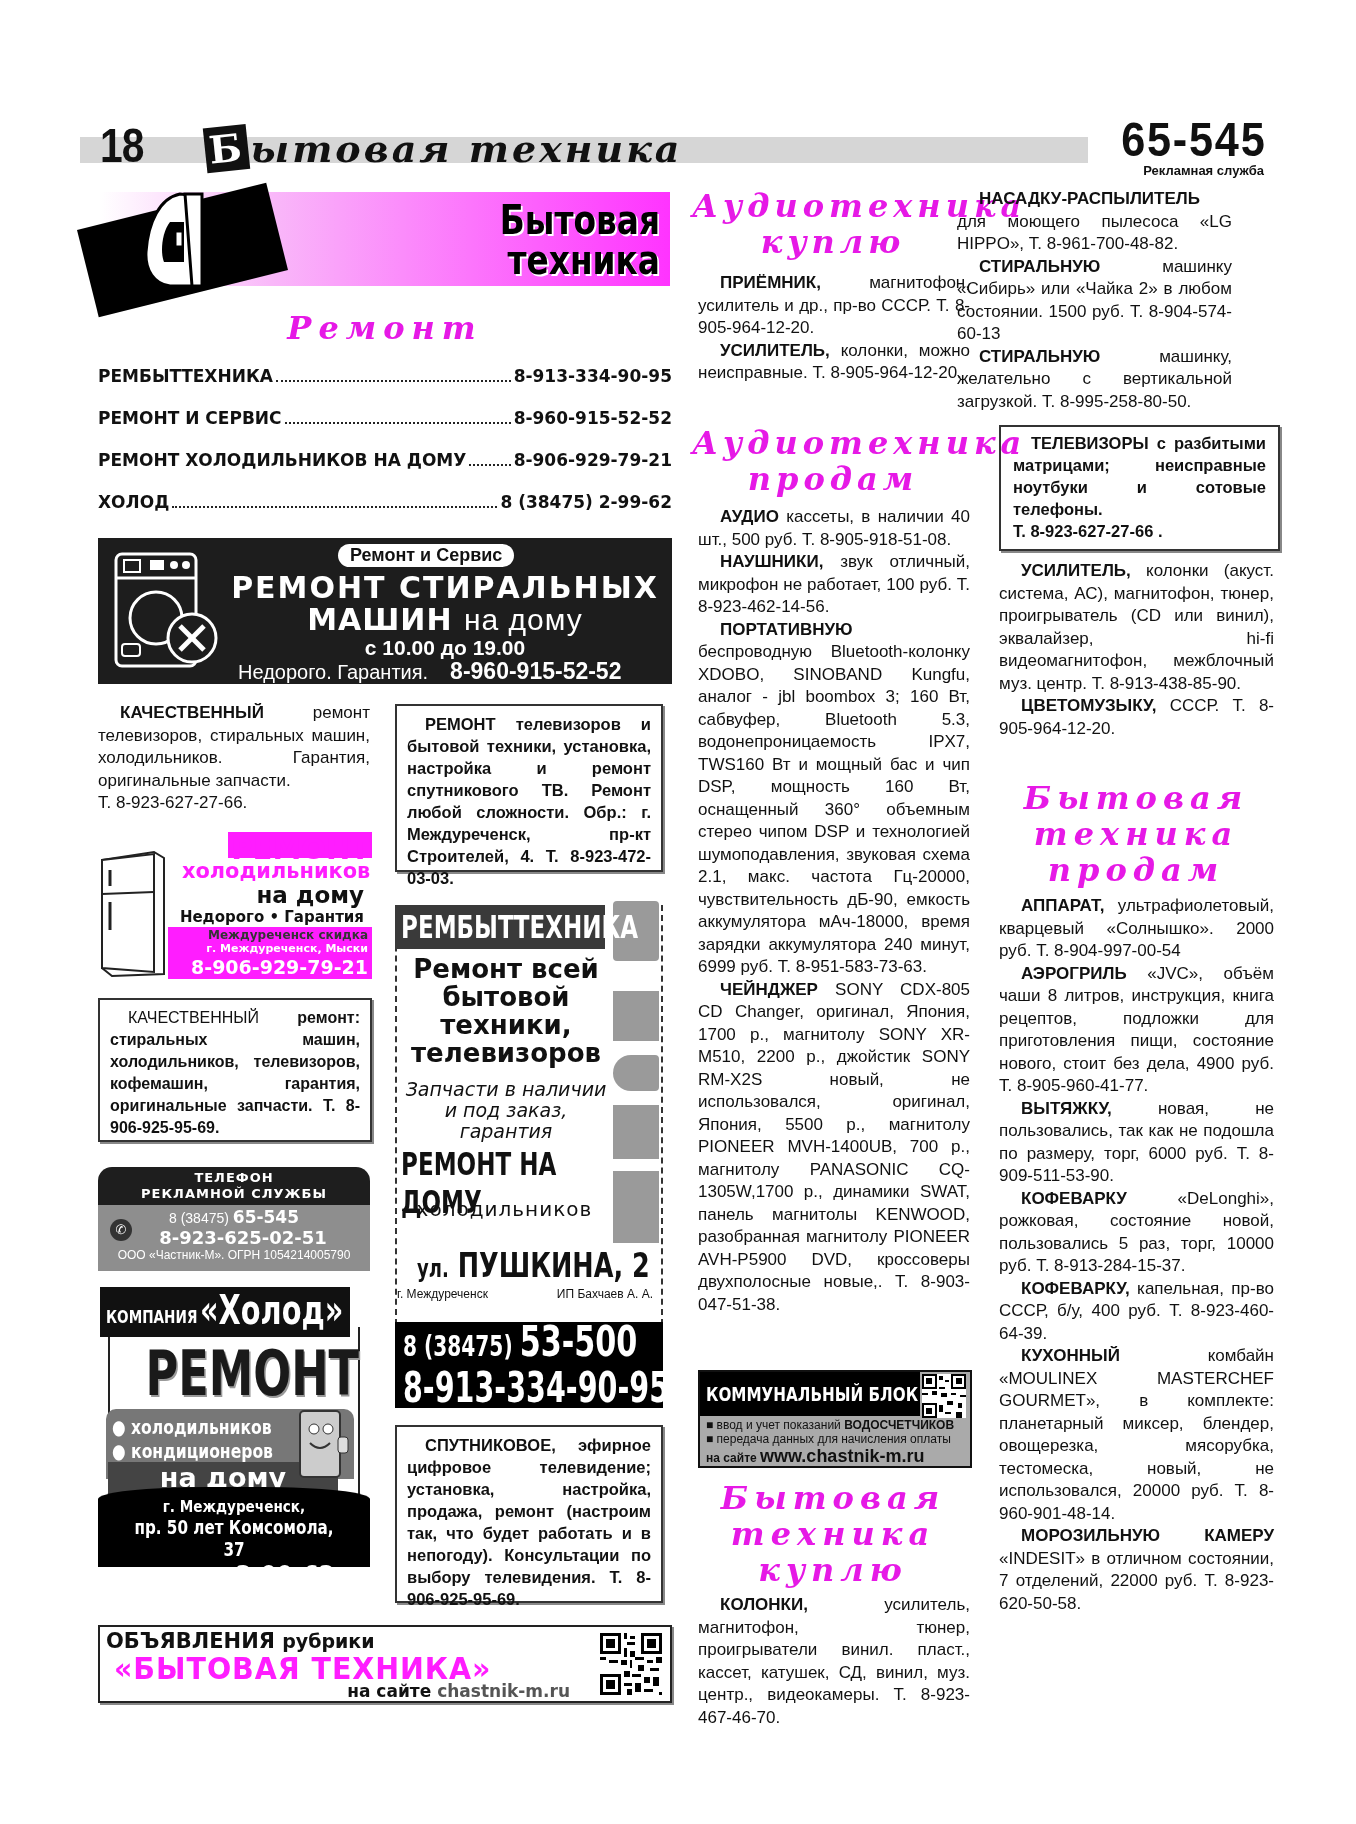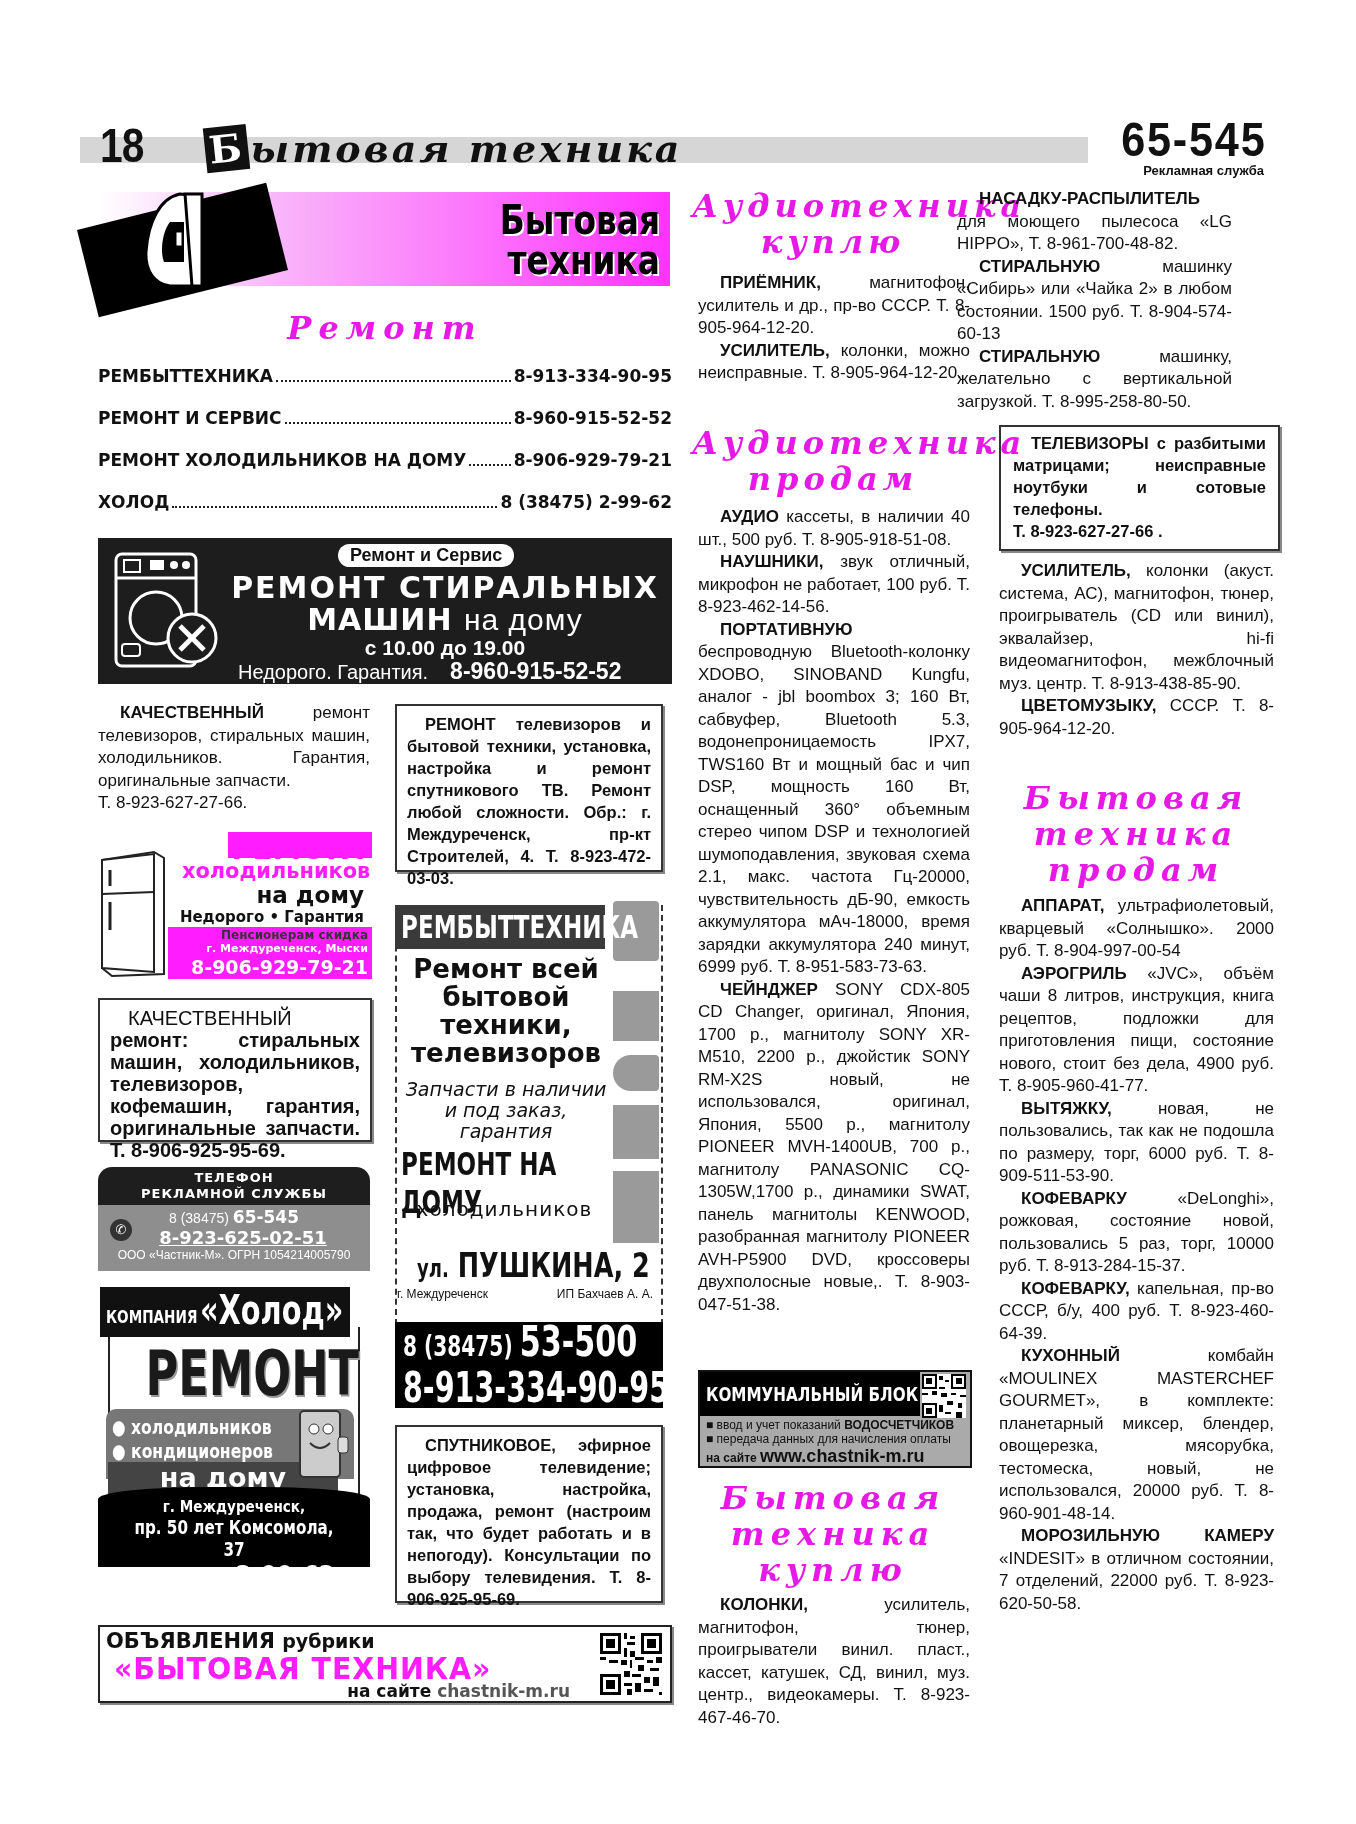--- a/index.html
+++ b/index.html
@@ -52,21 +52,21 @@
   .ad-fridge .pinkbox { position: absolute; left: 70px; top: 95px; width: 204px; height: 52px; background: #ff1dff; }
   .ad-fridge .t5 { position: absolute; right: 4px; top: 96px; font: bold 12px "DejaVu Sans", sans-serif; color: #333; }
   .ad-fridge .t6 { position: absolute; right: 4px; top: 110px; font: bold 11px "DejaVu Sans", sans-serif; color: #fff; }
   .ad-fridge .t7 { position: absolute; right: 4px; top: 124px; font: bold 19px "DejaVu Sans", sans-serif; color: #fff; }
 
   .ad-phone { left: 98px; top: 1167px; width: 272px; height: 104px; }
   .ad-phone .top { position: absolute; left: 0; top: 0; width: 272px; height: 38px; background: #1e1e1e; border-radius: 14px 14px 0 0; color: #fff; text-align: center; font: bold 13px "DejaVu Sans", sans-serif; line-height: 16px; padding-top: 3px; letter-spacing: 1px; }
   .ad-phone .bot { position: absolute; left: 0; top: 38px; width: 272px; height: 66px; background: #8e8e8e; color: #fff; text-align: center; }
   .ad-phone .p1 { font: 14px "Liberation Sans", sans-serif; margin-top: 2px; }
   .ad-phone .p1 b { font: bold 17px "DejaVu Sans", sans-serif; }
-  .ad-phone .p2 { font: bold 18px "DejaVu Sans", sans-serif; margin-left: 18px; text-decoration: underline; }
+  .ad-phone .p2 { font: bold 18px "DejaVu Sans", sans-serif; margin-left: 18px; }
   .ad-phone .p3 { font: 12px "Liberation Sans", sans-serif; }
   .ad-phone .ic { position: absolute; left: 12px; top: 52px; width: 22px; height: 22px; border-radius: 50%; background: #333; color: #fff; font-size: 13px; text-align: center; line-height: 22px; }
 
   .ad-holod { left: 98px; top: 1287px; width: 272px; height: 238px; }
   .ad-holod .hd { position: absolute; left: 2px; top: 0; width: 250px; height: 50px; background: #111; color: #fff; }
   .ad-holod .hd .s { position: absolute; left: 6px; top: 20px; font: bold 17px "DejaVu Sans", sans-serif; transform: scaleX(0.8); transform-origin: left; }
   .ad-holod .hd .b { position: absolute; left: 100px; top: 0; font: bold 40px "DejaVu Sans", sans-serif; transform: scaleX(0.72); transform-origin: left; }
   .ad-holod .rem { position: absolute; left: 14px; top: 50px; width: 240px; text-align: center; font: bold 62px "DejaVu Sans", sans-serif; color: #1a1a1a; transform: scaleX(0.72); text-shadow: 2px 2px 0 #999; }
   .ad-holod .grey { position: absolute; left: 8px; top: 122px; width: 248px; height: 70px; background: #777; border-radius: 10px 10px 0 0; }
   .ad-holod .li { position: absolute; left: 14px; font: bold 20px "DejaVu Sans", sans-serif; color: #fff; transform: scaleX(0.78); transform-origin: left; }
@@ -200,26 +200,26 @@
       <path d="M4 10 L56 4 L56 122 L4 118 Z" fill="#fff" stroke="#222" stroke-width="2"></path>
       <line x1="4" y1="44" x2="56" y2="42" stroke="#222" stroke-width="2"></line>
       <line x1="12" y1="20" x2="12" y2="36" stroke="#222" stroke-width="3"></line>
       <line x1="12" y1="52" x2="12" y2="80" stroke="#222" stroke-width="3"></line>
     </svg>
   </div>
   <div class="t1">РЕМОНТ</div>
   <div class="t2">холодильников</div>
   <div class="t3">на дому</div>
   <div class="t4">Недорого • Гарантия</div>
-  <div class="t5">Пенсионерам скидка</div>
+  <div class="t5">Междуреченск скидка</div>
   <div class="t6">г. Междуреченск, Мыски</div>
   <div class="t7">8-906-929-79-21</div>
 </div>
 
-<div class="abs boxed" style="left:98px; top:998px; width:274px; height:144px; font-size:20px;">
+<div class="abs boxed" style="left:98px; top:998px; width:274px; height:144px; font-size:16px;">
   <span style="display:inline-block;width:18px;"></span><span style="font-weight:normal">КАЧЕСТВЕННЫЙ</span> <span>ремонт: стиральных машин, холодильников, телевизоров, кофемашин, гарантия, оригинальные запчасти.</span> <span>Т. 8-906-925-95-69.</span>
 </div>
 
 <div class="abs ad-phone">
   <div class="top">
     <div>ТЕЛЕФОН</div>
     <div>РЕКЛАМНОЙ СЛУЖБЫ</div>
   </div>
   <div class="bot">
     <div class="p1"><span>8 (38475)</span> <b>65-545</b></div>

